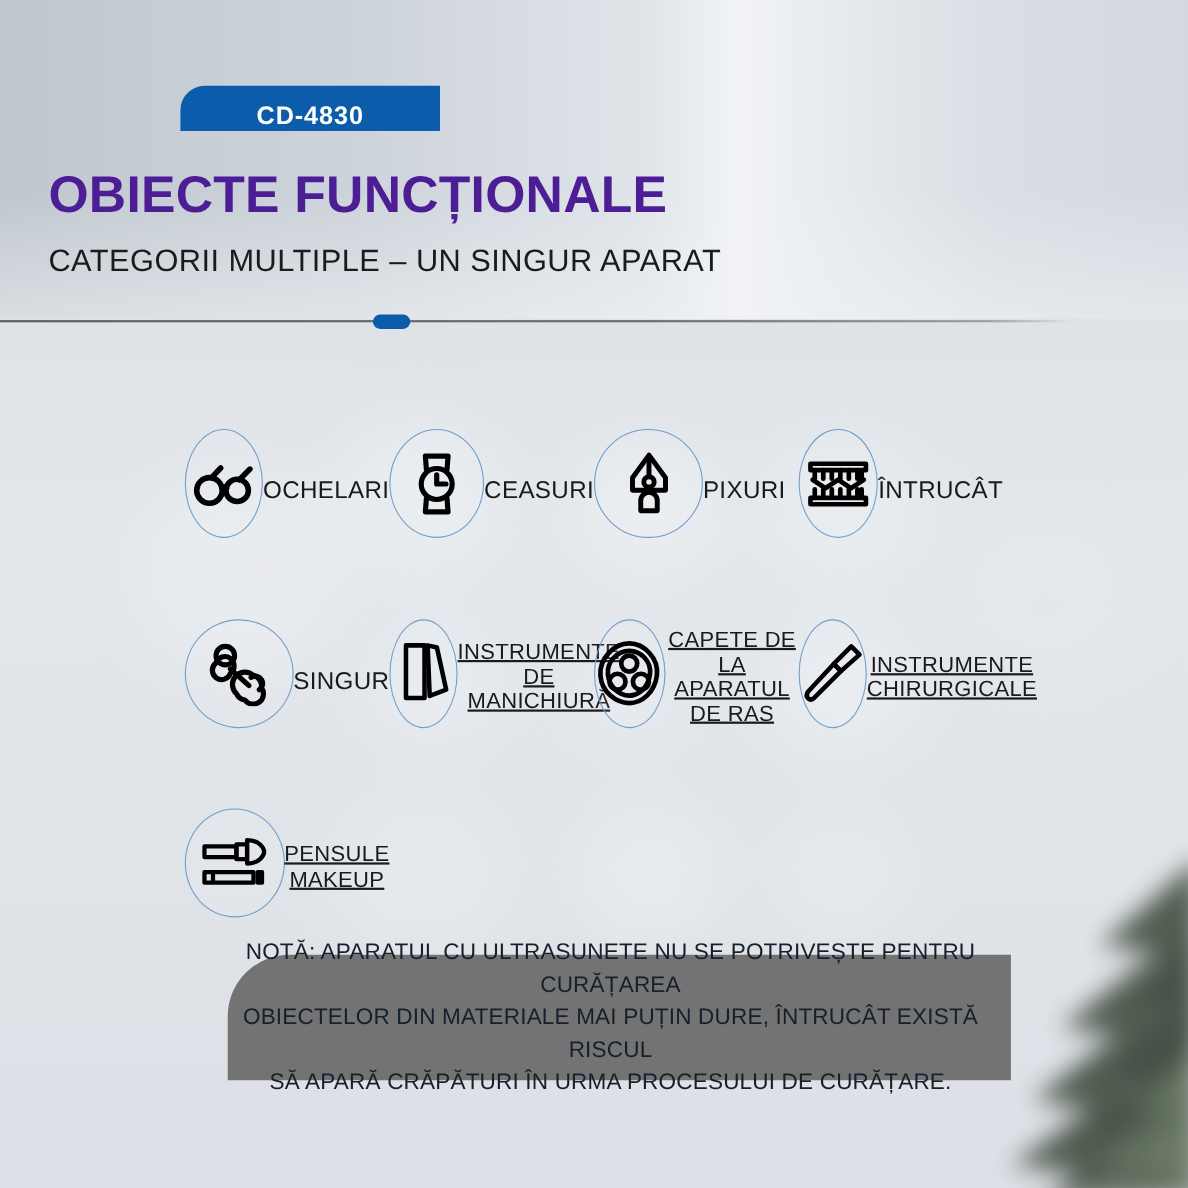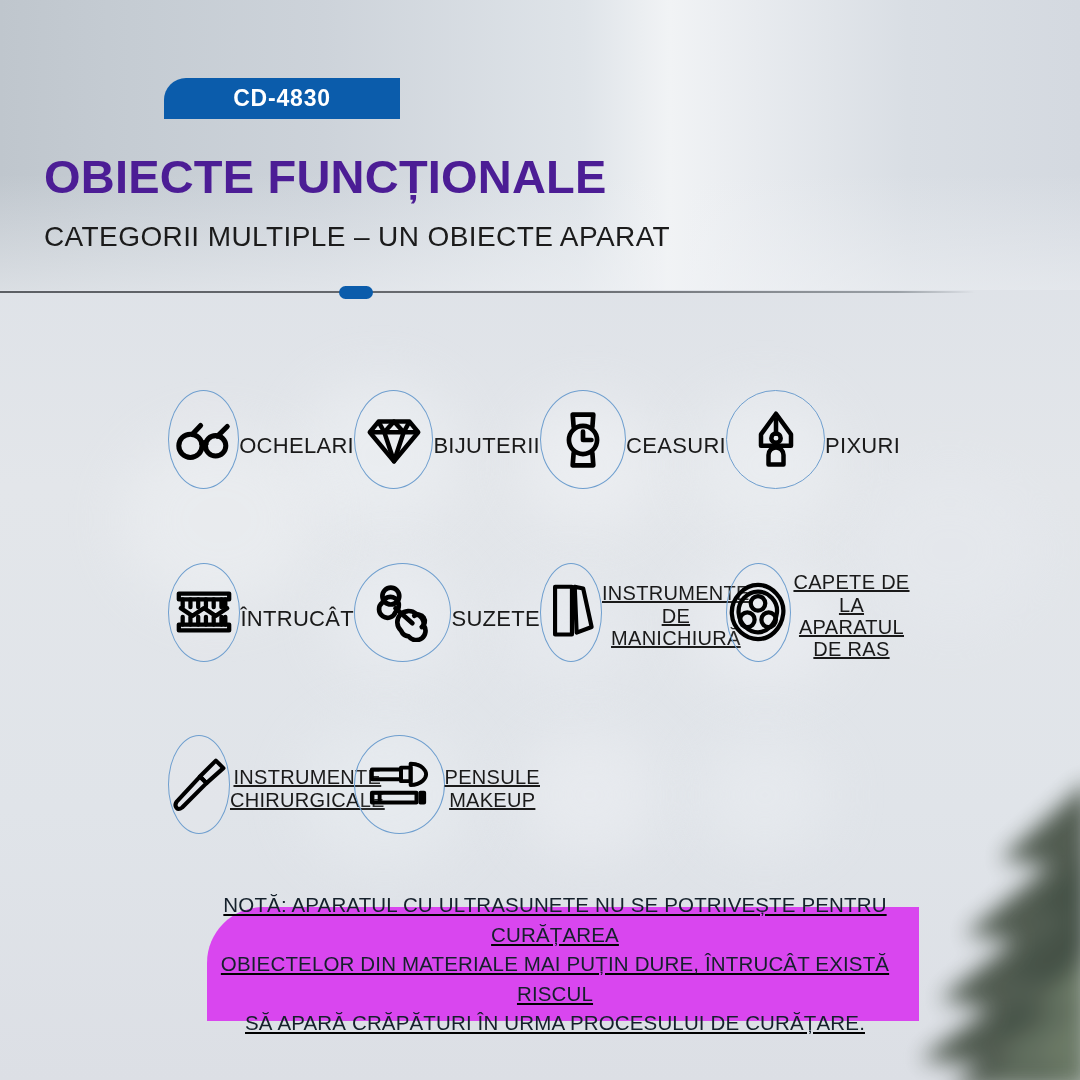--- a/index.html
+++ b/index.html
@@ -44,21 +44,21 @@
 
   
   .foliage { position:absolute; right:-10px; bottom:-10px; width:340px; height:330px;
              filter:blur(11px); opacity:.95; }
 
   
   #header { position:absolute; left:0; top:0; width:1080px; height:292px; z-index:3; }
   #badge {
     position:absolute; left:164px; top:78px; width:236px; height:41px;
     background:#0b5cab; border-top-left-radius:22px;
-    display:flex; align-items:center; justify-content:center;
+    display:flex; align-items:flex-end; justify-content:center;
   }
   #badge span {
     color:#ffffff; font-size:23px; font-weight:600; letter-spacing:.8px;
   }
   #title {
     position:absolute; left:44px; top:152px;
     font-size:47px; font-weight:700; color:#4c1d95; letter-spacing:.2px;
     line-height:1.05; white-space:nowrap;
   }
   #subtitle {
@@ -91,23 +91,23 @@
   .circle svg { display:block; }
   .cell-label {
     margin-top:14px; text-align:center; color:#1a1a1a;
     font-size:22px; font-weight:400; letter-spacing:.3px; line-height:1.12;
     white-space:pre-line;
   }
   .cell.two-line .cell-label { margin-top:8px; font-size:20px;text-decoration:underline; }
 
   
   #note {
-    position:absolute; left:207px; top:907px; width:712px; height:114px;
-    background:#d946ef; border-top-left-radius:56px; z-index:3;
-    display:flex; align-items:center;text-decoration:underline;
+    position:absolute; left:207px; top:868px; width:712px; height:114px;
+    background:#737373; border-top-left-radius:56px; z-index:3;
+    display:flex; align-items:center;
   }
   #note-text {
     padding:0 26px 0 10px; width:100%; text-align:center;
     color:#15202b; font-size:20.5px; line-height:1.44; letter-spacing:.15px;
     white-space:pre-line;
   }
 </style>
 </head>
 <body>
 
@@ -132,21 +132,21 @@
     <path d="M340 185 L300 240 L330 245 L280 300 L320 305 L295 330 L340 330 Z" fill="#5c6a58"></path>
     <path d="M230 330 L270 295 L245 292 L300 250 L275 245 L330 205 L340 210 L340 330 Z" fill="#6f7d68" opacity="0.55"></path>
   </svg>
 </div>
 
 <div id="header">
   <div id="badge">
     <span>CD-4830</span>
   </div>
   <div id="title">OBIECTE FUNCȚIONALE</div>
-  <div id="subtitle">CATEGORII MULTIPLE – UN OBIECTE APARAT</div>
+  <div id="subtitle">CATEGORII MULTIPLE – UN SINGUR APARAT</div>
   <div id="divider"></div>
   <div id="divider-marker"></div>
 </div>
 
 <div id="grid">
 
   <div class="cell">
     <div class="circle">
       <span>
         <svg width="62" height="62" viewBox="0 0 64 64" fill="none" stroke="#000" stroke-width="5.2" stroke-linecap="round" stroke-linejoin="round">
@@ -154,33 +154,20 @@
           <circle cx="44" cy="38" r="10.5"></circle>
           <path d="M30 36 Q32 33 34 36"></path>
           <path d="M20 26 L28.5 17"></path>
           <path d="M46 28 L56 18"></path>
         </svg>
       </span>
     </div>
     <div class="cell-label">OCHELARI</div>
   </div>
 
-  <div class="cell">
-    <div class="circle">
-      <span>
-        <svg width="62" height="62" viewBox="0 0 64 64" fill="none" stroke="#000" stroke-width="4.6" stroke-linejoin="round">
-          <path d="M7 24 L16 13 L48 13 L57 24 L32 54 Z"></path>
-          <path d="M7 24 L57 24"></path>
-          <path d="M16 13 L22 24 L32 54 L42 24 L48 13"></path>
-          <path d="M22 24 L32 13 L42 24"></path>
-        </svg>
-      </span>
-    </div>
-    <div class="cell-label">BIJUTERII</div>
-  </div>
 
   <div class="cell">
     <div class="circle">
       <span>
         <svg width="60" height="60" viewBox="0 0 64 64" fill="none" stroke="#000" stroke-width="5" stroke-linecap="round" stroke-linejoin="round">
           <circle cx="32" cy="32" r="15"></circle>
           <path d="M22 18 L21 5 L43 5 L42 18"></path>
           <path d="M22 46 L21 59 L43 59 L42 46"></path>
           <path d="M32 23 L32 32 L41 32"></path>
         </svg>
@@ -223,21 +210,21 @@
       <span>
         <svg width="60" height="60" viewBox="0 0 64 64" fill="none" stroke="#000" stroke-width="5" stroke-linejoin="round" stroke-linecap="round">
           <path d="M19 6 A9 9 0 1 1 19 24 A9 9 0 1 1 19 6 Z"></path>
           <path d="M10 22 A9 9 0 1 0 24 32 A9 9 0 1 0 10 22 Z"></path>
           <path d="M24 28 L42 44"></path>
           <path d="M30 52 A11 11 0 0 1 46 34 A11 11 0 0 1 54 46 A10 10 0 0 1 38 58 A10 10 0 0 1 30 52 Z"></path>
           <path d="M44 36 A7 7 0 0 1 52 48"></path>
         </svg>
       </span>
     </div>
-    <div class="cell-label">SUZETE</div>
+    <div class="cell-label">SINGUR</div>
   </div>
 
   <div class="cell two-line">
     <div class="circle">
       <span>
         <svg width="60" height="60" viewBox="0 0 64 64" fill="none" stroke="#000" stroke-width="4.4" stroke-linejoin="round">
           <path d="M15 5 L33 5 L33 56 L15 56 Z"></path>
           <path d="M36 5 L45 7 L54 48 L38 54 Z"></path>
         </svg>
       </span>

